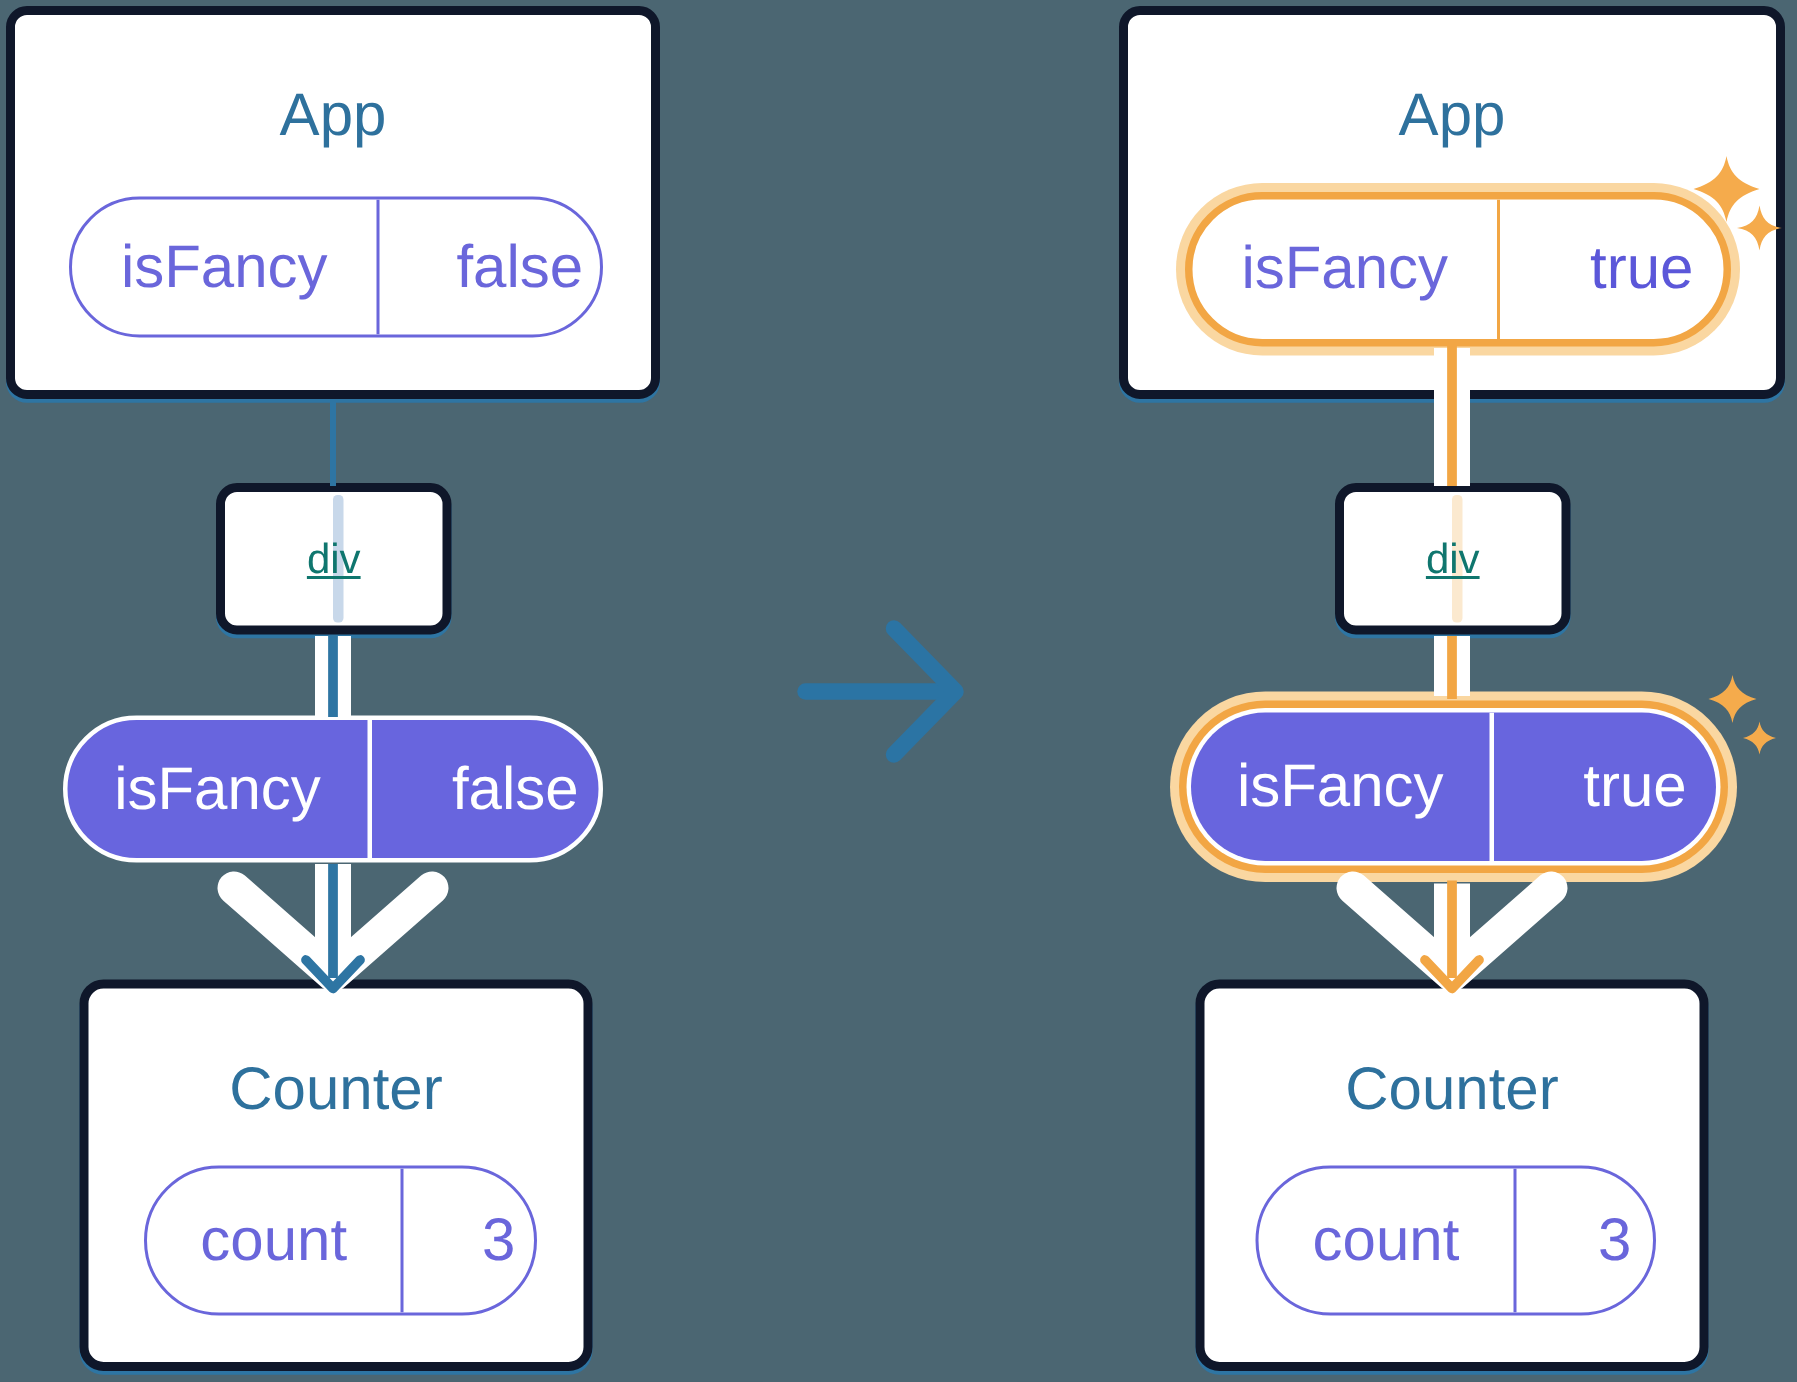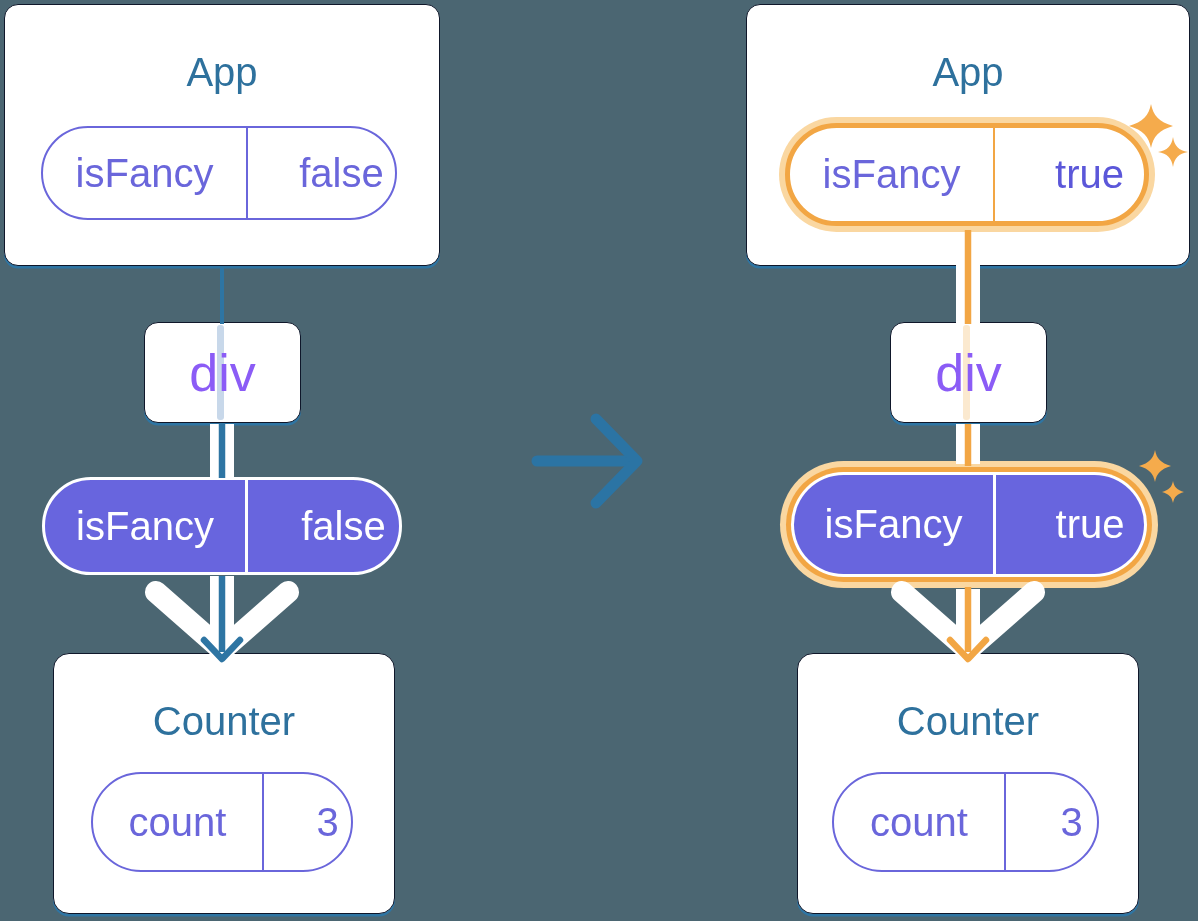--- a/index.html
+++ b/index.html
@@ -1,21 +1,21 @@
 <!DOCTYPE html>
 <html><head>
 <meta charset="utf-8">
 <style>
   html,body{margin:0;padding:0;background:#4B6672;}
   .canvas{
     position:relative;width:1198px;height:921px;background:#4B6672;
     font-family:"Liberation Sans",sans-serif;overflow:hidden;
   }
   .card{
-    position:absolute;background:#fff;border:1px solid #0f172a;
+    position:absolute;background:#fff;border:6px solid #0f172a;
     box-shadow:0 2.5px 0 #2E75A3;border-radius:14px;box-sizing:border-box;
   }
   .comp-title{
     position:absolute;left:0;right:0;display:flex;align-items:center;justify-content:center;
     color:#2E719D;font-size:40px;font-weight:500;height:46px;
   }
   
   .outline-pill{
     position:absolute;display:flex;background:#fff;border:2.5px solid #6A66DB;
     border-radius:999px;color:#6A66DB;font-size:40px;box-sizing:border-box;overflow:hidden;
@@ -46,21 +46,21 @@
     color:#fff;font-size:40px;overflow:hidden;
   }
   .hl-purple-inner .cell-l{border-right:3px solid #fff;}
   .bold-val{font-weight:400;}
   .hl-app-inner .bold-val{color:#5B57D9;}
   
   .pass-line{position:absolute;top:2px;bottom:2px;width:7px;border-radius:3px;z-index:1;}
   .pass-blue{background:#C8D8EA;}
   .pass-orange{background:#FBE9CF;}
   .div-label{position:absolute;inset:0;display:flex;align-items:center;justify-content:center;
-    color:#8b5cf6;font-size:52px;font-weight:500;z-index:2;}
+    color:#0f766e;font-size:28px;font-weight:500;z-index:2;text-decoration:underline;}
   .overlay{position:absolute;left:0;top:0;z-index:10;pointer-events:none;}
 </style>
 </head>
 <body>
 
 <div class="canvas">
 
   <div class="card" style="left:4px;top:4px;width:436px;height:262px;">
     <div class="comp-title" style="top:44px;">App</div>
     <div class="outline-pill" style="left:36px;top:121px;width:356px;height:94px;">

